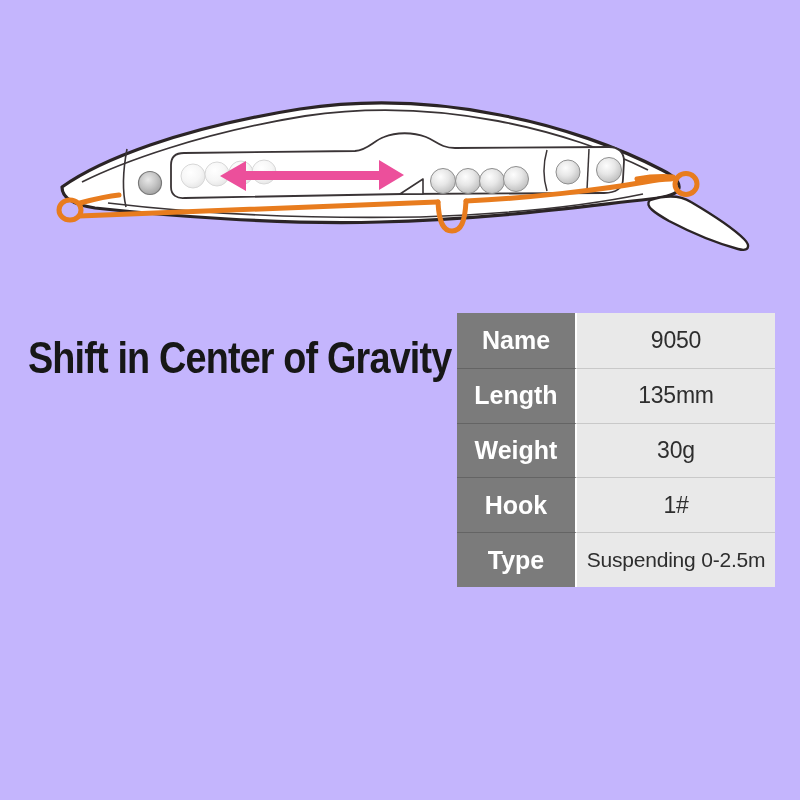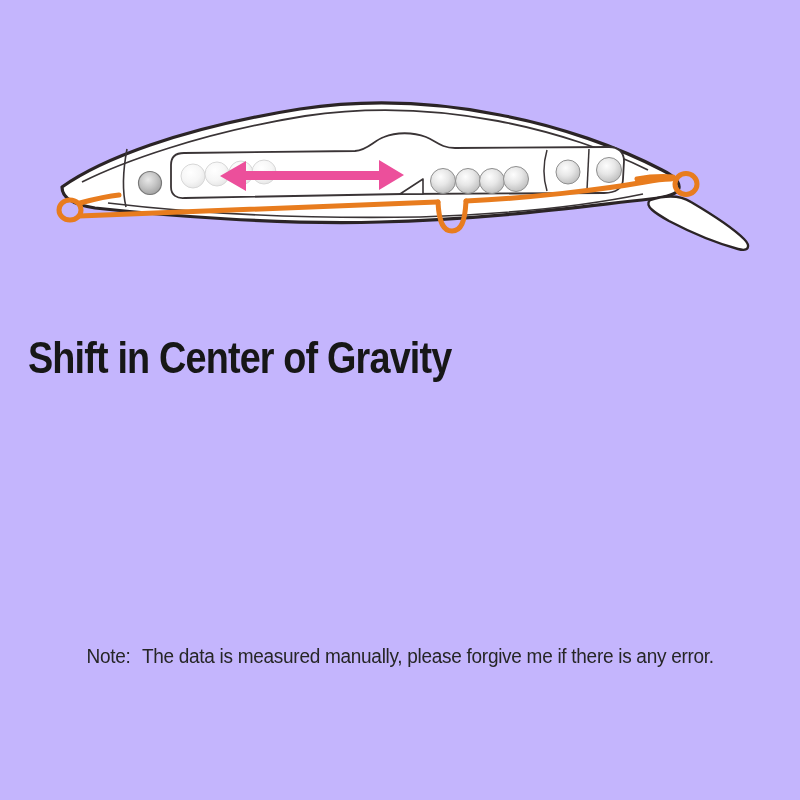--- a/index.html
+++ b/index.html
@@ -126,20 +126,37 @@
       <path d="M 438 202 C 439 224, 444 231, 452 231 C 461 231, 465 222, 466 201"></path>
       <path d="M 466 201 C 530 198, 600 190, 645 182 C 655 180, 664 179, 671 179"></path>
       <ellipse cx="686" cy="184" rx="11" ry="10.5"></ellipse>
       <path d="M 673 177 C 660 176, 648 177, 637 179"></path>
     </g>
   </svg>
 
   <div class="title">Shift in Center of Gravity</div>
 
 
+  <div class="spec">
+    <div class="row r1">
+      <div class="cell lab">Name</div>
+      <div class="cell val">9050</div>
+    </div>
+    <div class="row r2">
+      <div class="cell lab">Length</div>
+      <div class="cell val">135mm</div>
+    </div>
+    <div class="row r3">
+      <div class="cell lab">Weight</div>
+      <div class="cell val">30g</div>
+    </div>
+    <div class="row r4">
+      <div class="cell lab">Hook</div>
+      <div class="cell val">1#</div>
+    </div>
+    <div class="row r5">
+      <div class="cell lab">Type</div>
+      <div class="cell val small">Suspending 0-2.5m</div>
+    </div>
+  </div>
 
-  <div class="note">
-    <span class="inner">
-      <span class="nlabel">Note:</span><span>The data is measured manually, please forgive me if there is any error.</span>
-    </span>
-  </div>
 
 </div>
 
 </body></html>

